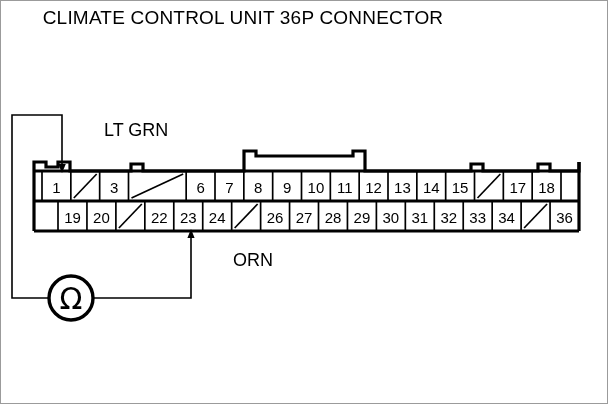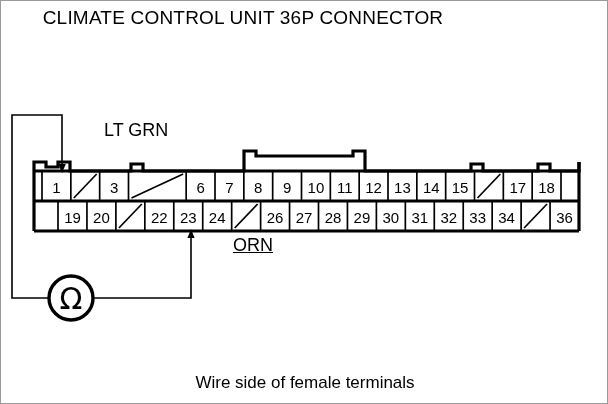--- a/index.html
+++ b/index.html
@@ -38,21 +38,21 @@
     color: #000;
   }
   .lbl {
     position: absolute;
     font-size: 18px;
     color: #000;
     white-space: nowrap;
     margin-left: 31px;
   }
   #lbl-ltgrn { left: 72px; top: 119px; }
-  #lbl-orn   { left: 201px; top: 234px; text-decoration: underline; }
+  #lbl-orn   { left: 201px; top: 249px; }
 
   #svg-layer {
     position: absolute;
     left: 0;
     top: 0;
     width: 608px;
     height: 404px;
   }
 </style>
 </head>
@@ -171,15 +171,14 @@
         <line x1="491.1666666666668" y1="200" x2="491.1666666666668" y2="230" stroke="#000" stroke-width="1.7"></line>
         <text x="505.638888888889" y="222" text-anchor="middle" font-family="Liberation Sans, sans-serif" font-size="15" fill="#000">34</text>
         <line x1="520.1111111111112" y1="200" x2="520.1111111111112" y2="230" stroke="#000" stroke-width="1.7"></line>
         <line x1="523.1111111111112" y1="227" x2="546.0555555555557" y2="203" stroke="#000" stroke-width="1.7"></line>
         <line x1="549.0555555555557" y1="200" x2="549.0555555555557" y2="230" stroke="#000" stroke-width="1.7"></line>
         <text x="563.5277777777778" y="222" text-anchor="middle" font-family="Liberation Sans, sans-serif" font-size="15" fill="#000">36</text>
       </g>
 
   </svg>
 
-  <div id="caption">Wire side of female terminals</div>
 
 </div>
 
 </body></html>

